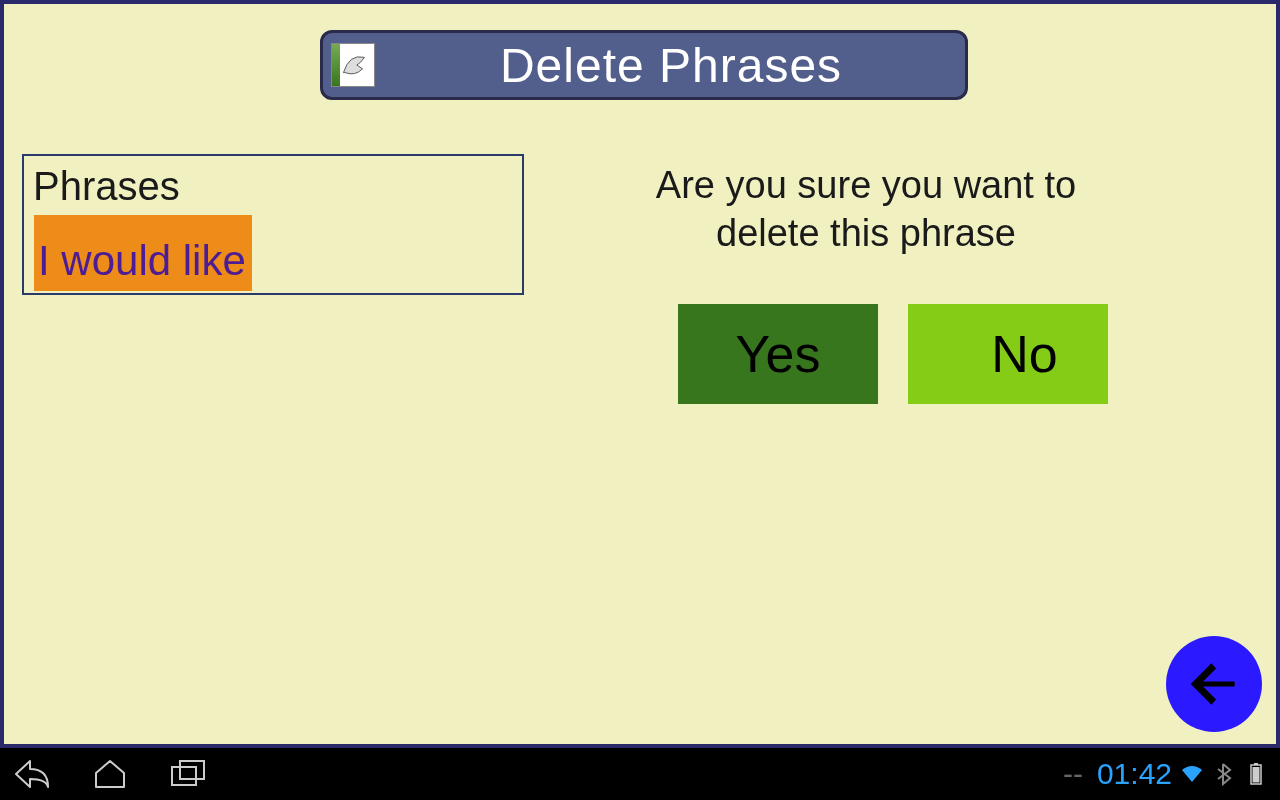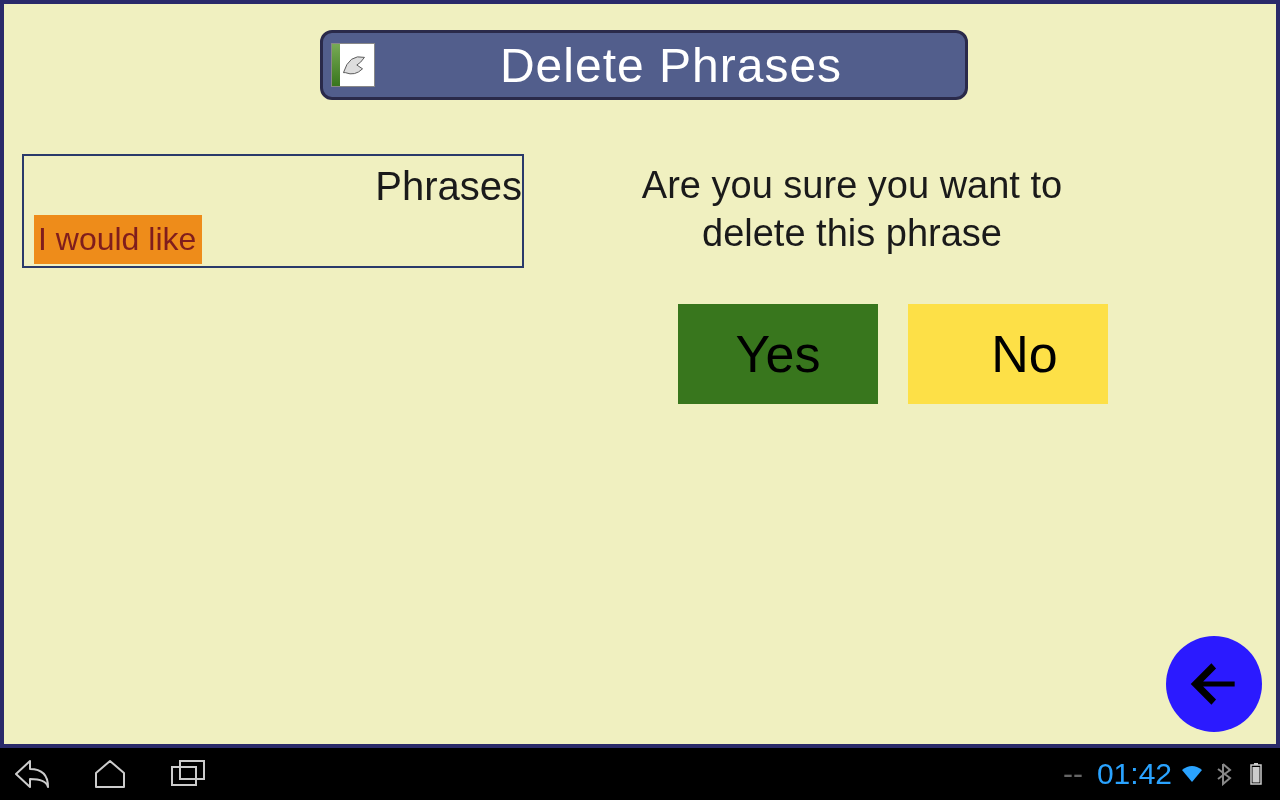--- a/index.html
+++ b/index.html
@@ -59,38 +59,38 @@
     }
     .phrases-box {
       position: absolute;
       top: 150px;
       left: 18px;
       width: 502px;
       border: 2px solid #2a3a6a;
       background: transparent;
     }
     .phrases-header {
-      text-align: right;
+      text-align: left;
       font-size: 40px;
       color: #1a1a1a;
-      padding: 8px 0 6px;
+      padding: 8px 9px 6px;
     }
     .phrase-item {
       display: inline-block;
       background: #ee8c1a;
-      color: #7f1d1d;
-      font-size: 32px;
-      padding: 6px 6px 6px 4px;
+      color: #4c1d95;
+      font-size: 42px;
+      padding: 22px 6px 6px 4px;
       margin: 0 0 0 10px;
       margin-bottom: 2px;
     }
     .confirm-text {
       position: absolute;
       top: 158px;
-      left: 618px;
+      left: 632px;
       width: 460px;
       text-align: center;
       font-size: 38px;
       color: #1a1a1a;
       line-height: 1.25;
     }
     .btn {
       position: absolute;
       display: flex;
       align-items: center;
@@ -107,21 +107,21 @@
       left: 650px;
       width: 200px;
       height: 100px;
       background: #38761d;
     }
     .btn-no {
       top: 300px;
       left: 880px;
       width: 200px;
       height: 100px;
-      background: #fde047;
+      background: #84cc16;
       padding-left: 33px;
     }
     .back-button {
       position: absolute;
       bottom: 12px;
       right: 14px;
       width: 96px;
       height: 96px;
       background: #2b1aff;
       border-radius: 50%;

